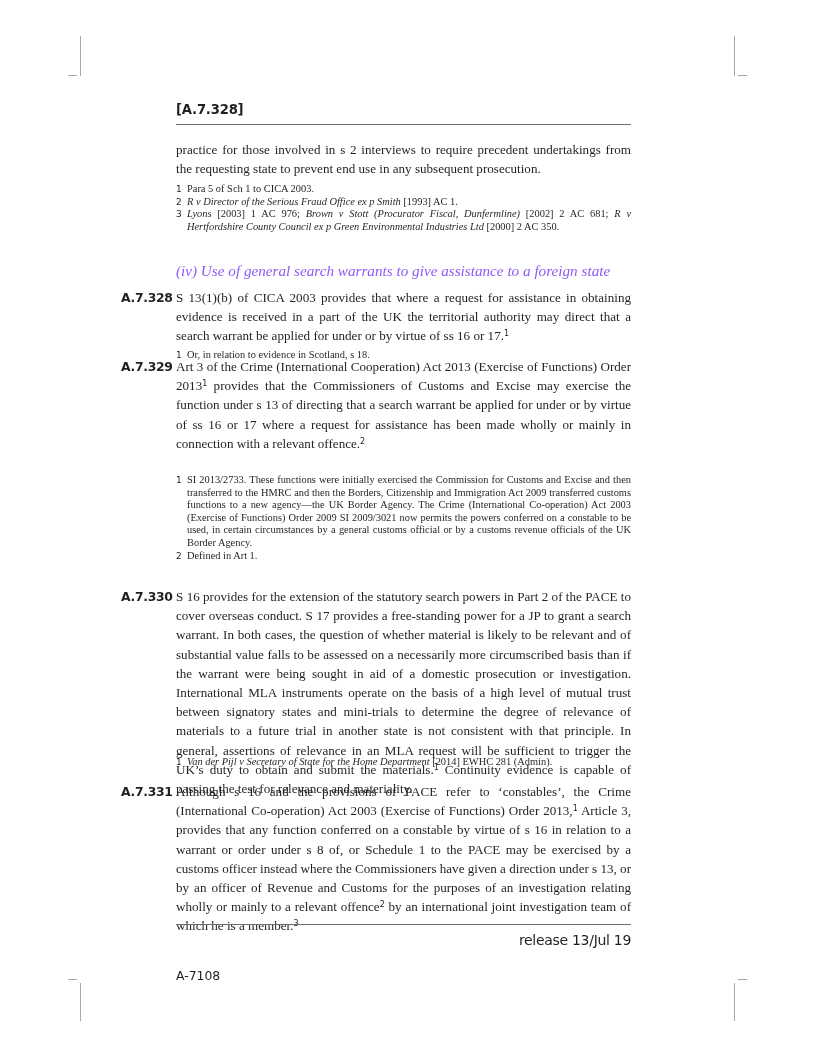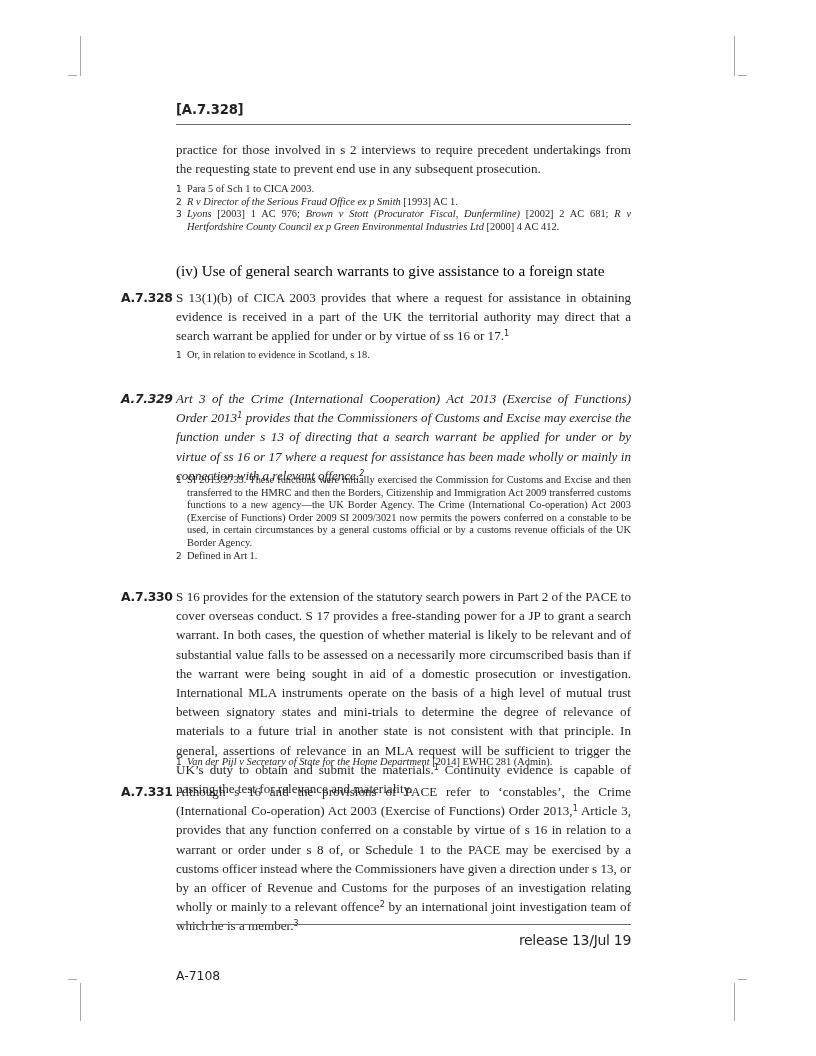--- a/index.html
+++ b/index.html
@@ -20,21 +20,21 @@
     text-align: justify; position: relative; padding-left: 11px; margin: 0; }
   .fn .num { position: absolute; left: 0; top: 0; font-family: "DejaVu Sans", sans-serif; font-size: 9px; }
   sup.n { font-family: "DejaVu Sans", sans-serif; font-size: 8px; line-height: 0; vertical-align: 4px; }
   i, .it { font-style: italic; }
 
   .block { position: absolute; left: 0; width: 455px; }
   .para-num { position: absolute; left: -55px; top: 0; font-family: "DejaVu Sans", sans-serif;
     font-weight: bold; font-size: 12.4px; letter-spacing: -0.3px; line-height: 19.2px; }
 
   .subheading { position: absolute; left: 0; top: 262px; font-family: "Liberation Serif", serif;
-    font-size: 15.2px; color: #000000; }
+    font-style: italic; font-size: 15.2px; color: #8b5cf6; }
 
   .foot-rule { position: absolute; top: 924px; left: 0; width: 455px; height: 1px; background: #6d6d6d; }
   .folio { position: absolute; top: 968px; left: 0; font-size: 12.4px; }
   .release { position: absolute; top: 932px; right: 0; font-size: 14px; letter-spacing: -0.3px; }
 </style>
 </head>
 <body>
 
 <div class="crop" style="left:80px;top:36px;width:1px;height:40px;"></div>
 <div class="crop" style="left:68px;top:75px;width:9px;height:1px;"></div>
@@ -56,37 +56,37 @@
     <p class="body-text">practice for those involved in s 2 interviews to require precedent undertakings from the requesting state to prevent end use in any subsequent prosecution.</p>
   </div>
   <div class="block" style="top:183px;">
     <p class="fn">
       <span class="num">1</span><span>Para 5 of Sch 1 to CICA 2003.</span>
     </p>
     <p class="fn">
       <span class="num">2</span><i>R v Director of the Serious Fraud Office ex p Smith</i><span> [1993] AC 1.</span>
     </p>
     <p class="fn">
-      <span class="num">3</span><i>Lyons</i><span> [2003] 1 AC 976; </span><i>Brown v Stott (Procurator Fiscal, Dunfermline)</i><span> [2002] 2 AC 681; </span><i>R v Hertfordshire County Council ex p Green Environmental Industries Ltd</i><span> [2000] 4 AC 412.</span>
+      <span class="num">3</span><i>Lyons</i><span> [2003] 1 AC 976; </span><i>Brown v Stott (Procurator Fiscal, Dunfermline)</i><span> [2002] 2 AC 681; </span><i>R v Hertfordshire County Council ex p Green Environmental Industries Ltd</i><span> [2000] 2 AC 350.</span>
     </p>
   </div>
 
   <div class="subheading">(iv)  Use of general search warrants to give assistance to a foreign state</div>
 
   <div class="block" style="top:288px;">
     <span class="para-num">A.7.328</span>
     <p class="body-text"><span>S 13(1)(b) of CICA 2003 provides that where a request for assistance in obtaining evidence is received in a part of the UK the territorial authority may direct that a search warrant be applied for under or by virtue of ss 16 or 17.</span><sup class="n">1</sup></p>
   </div>
   <div class="block" style="top:349px;">
     <p class="fn">
       <span class="num">1</span><span>Or, in relation to evidence in Scotland, s 18.</span>
     </p>
   </div>
 
-  <div class="block" style="top:389px;font-style:italic;">
+  <div class="block" style="top:357px;">
     <span class="para-num">A.7.329</span>
     <p class="body-text"><span>Art 3 of the Crime (International Cooperation) Act 2013 (Exercise of Functions) Order 2013</span><sup class="n">1</sup><span> provides that the Commissioners of Customs and Excise may exercise the function under s 13 of directing that a search warrant be applied for under or by virtue of ss 16 or 17 where a request for assistance has been made wholly or mainly in connection with a relevant offence.</span><sup class="n">2</sup></p>
   </div>
   <div class="block" style="top:474px;">
     <p class="fn">
       <span class="num">1</span><span>SI 2013/2733. These functions were initially exercised the Commission for Customs and Excise and then transferred to the HMRC and then the Borders, Citizenship and Immigration Act 2009 transferred customs functions to a new agency—the UK Border Agency. The Crime (International Co-operation) Act 2003 (Exercise of Functions) Order 2009 SI 2009/3021 now permits the powers conferred on a constable to be used, in certain circumstances by a general customs official or by a customs revenue officials of the UK Border Agency.</span>
     </p>
     <p class="fn">
       <span class="num">2</span><span>Defined in Art 1.</span>
     </p>

